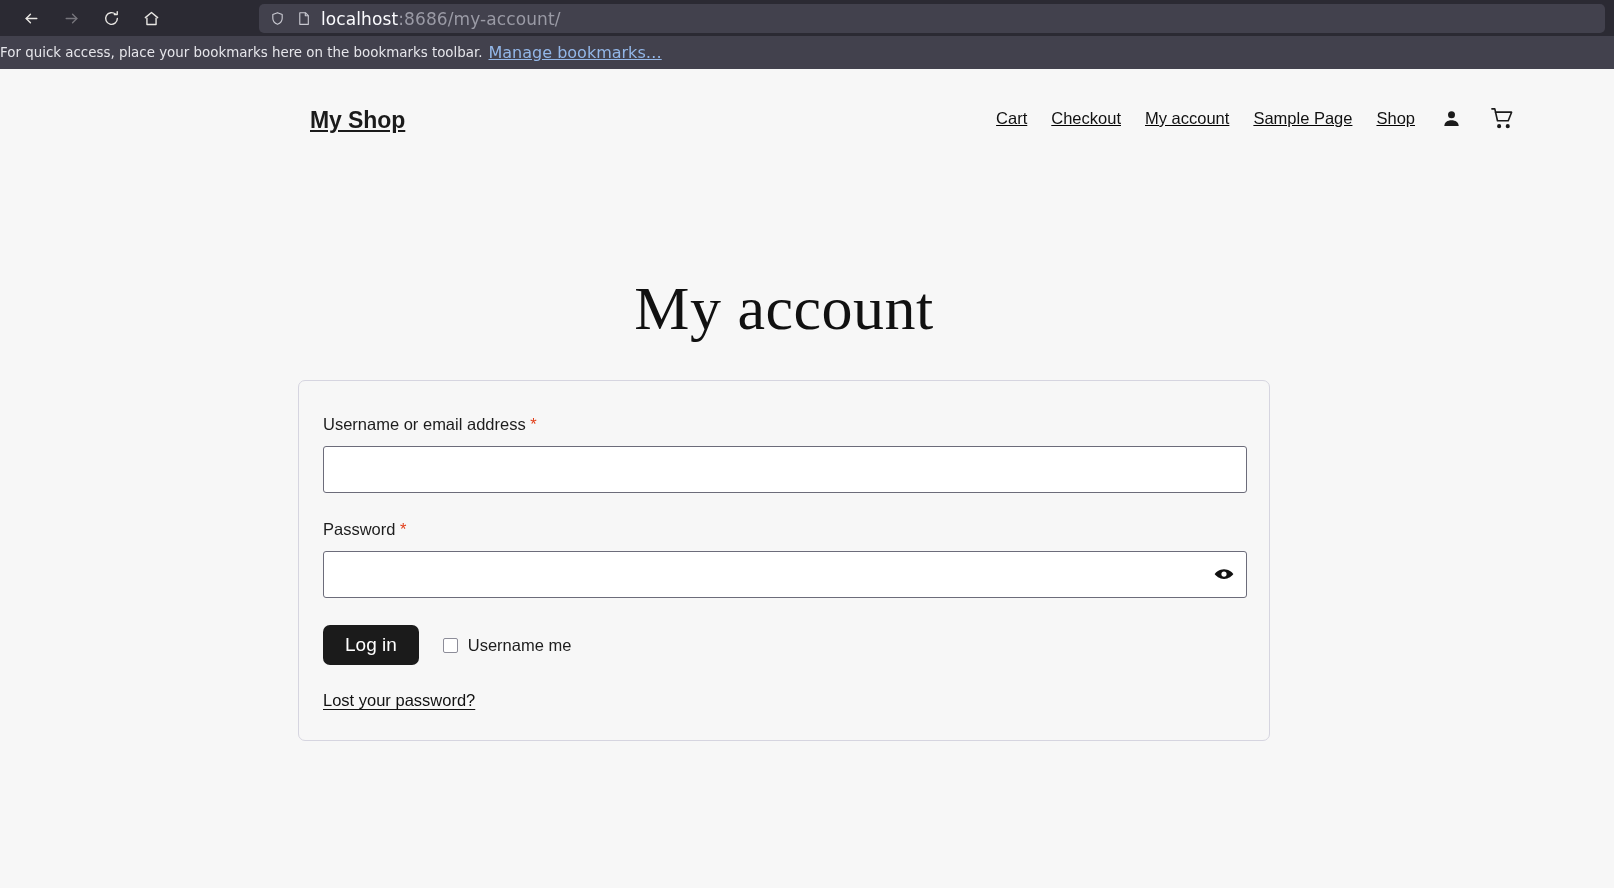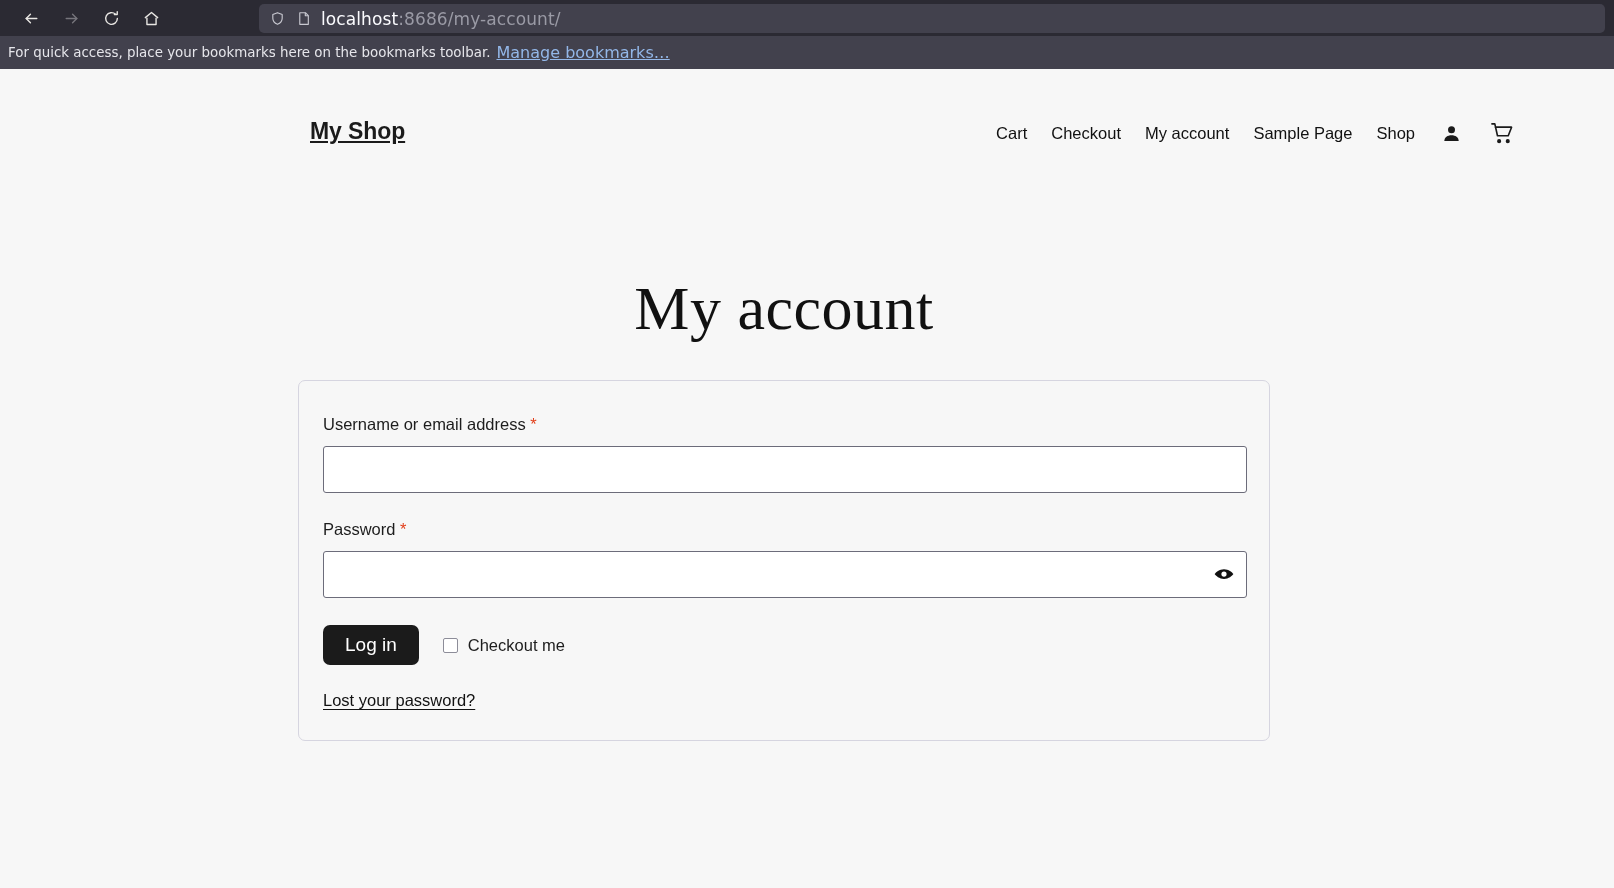--- a/index.html
+++ b/index.html
@@ -42,21 +42,20 @@
     color:#9a9aa5;
     white-space:nowrap;
     letter-spacing:0.1px;
   }
   .url-text .host { color:#fbfbfe; }
 
   .bookmarks-bar {
     background:#42414d;
     height:33px;
     display:flex; align-items:center;
-    padding-left:8px;
   }
   .bookmarks-text {
     font-family:"DejaVu Sans", sans-serif;
     font-size:13.4px;
     color:#e6e6eb;
     white-space:nowrap;
   }
   .bookmarks-link {
     font-family:"DejaVu Sans", sans-serif;
     font-size:16px;
@@ -70,24 +69,25 @@
   .page {
     background:#f7f7f7;
     height:819px;
     position:relative;
     overflow:hidden;
   }
   .viewport { width:1568px; position:relative; }
 
   .site-header {
     display:flex;
-    align-items:flex-end;
+    align-items:flex-start;
     justify-content:space-between;
     padding:38px 40px 0 310px;
     height:76px;
+    text-decoration:underline;
   }
   .brand {
     font-family:"Liberation Sans", sans-serif;
     font-size:23px;
     font-weight:700;
     color:#1b1b1b;
     letter-spacing:-0.1px;
   }
   .main-nav {
     display:flex;
@@ -322,21 +322,21 @@
                 <circle cx="10" cy="6.1" r="2.6" fill="#ffffff"></circle>
               </svg>
             </button>
           </div>
         </div>
 
         <div class="form-actions">
           <button type="button" class="login-btn">Log in</button>
           <label class="remember-wrap">
             <span class="checkbox"></span>
-            <span class="remember-label">Checkout me</span>
+            <span class="remember-label">Username me</span>
           </label>
         </div>
 
         <a href="#" class="lost-pw">Lost your password?</a>
       </form>
     </div>
 
   </div>
 </div>
 

